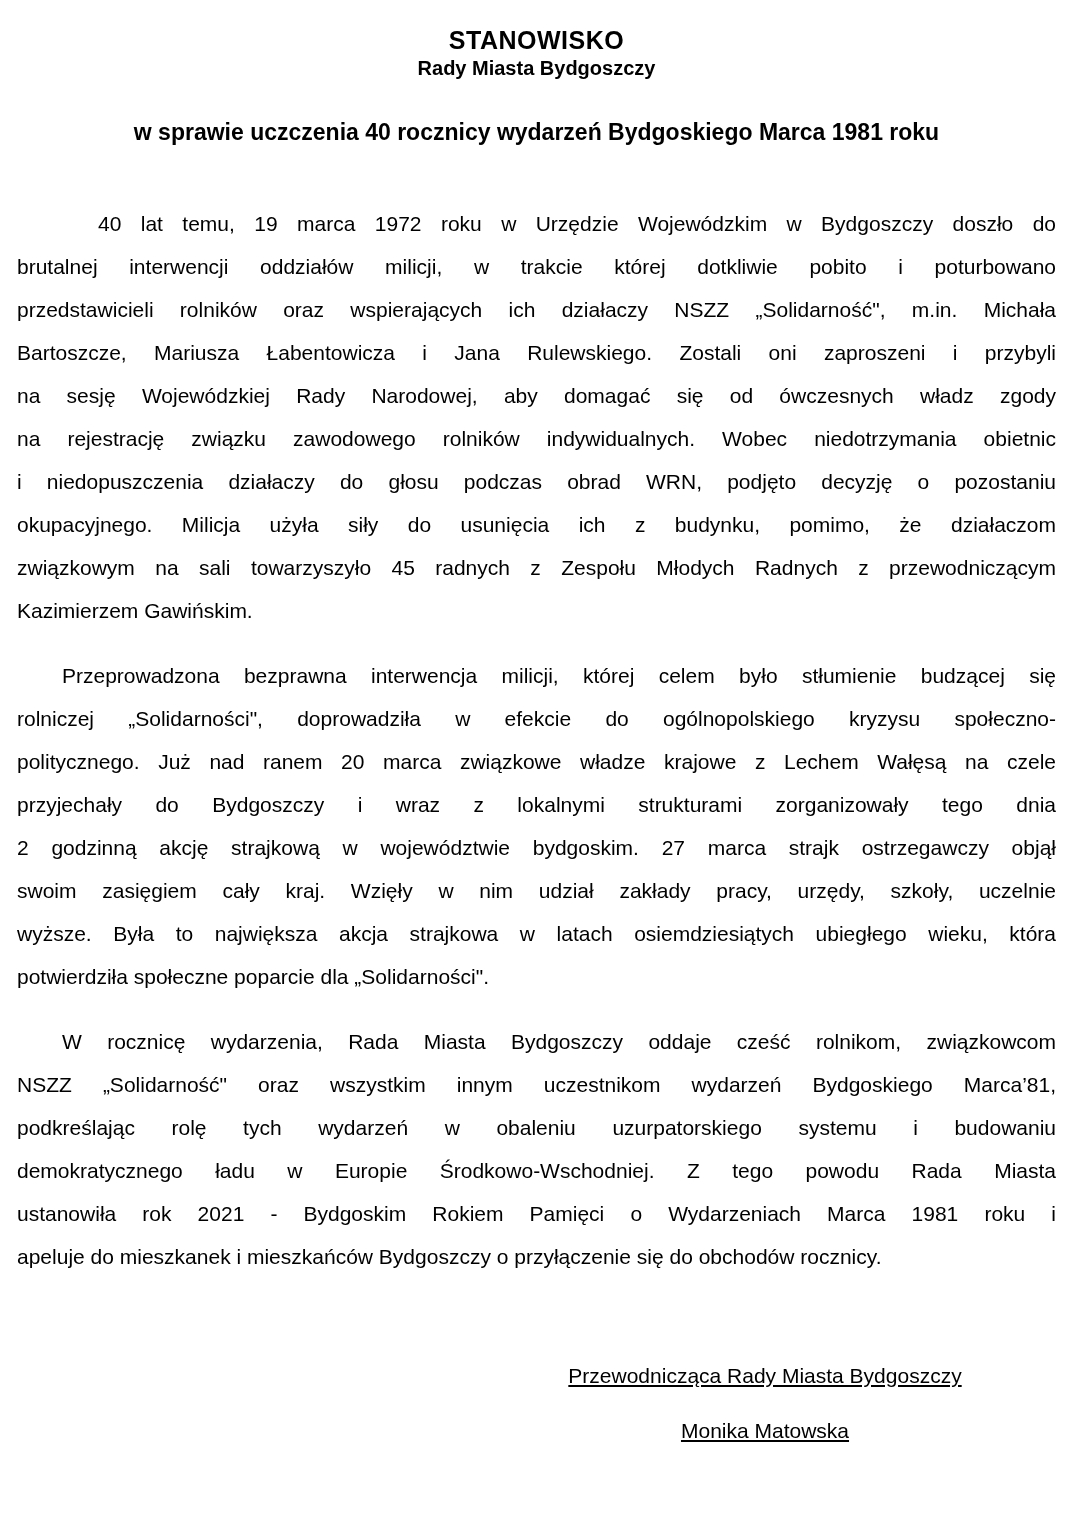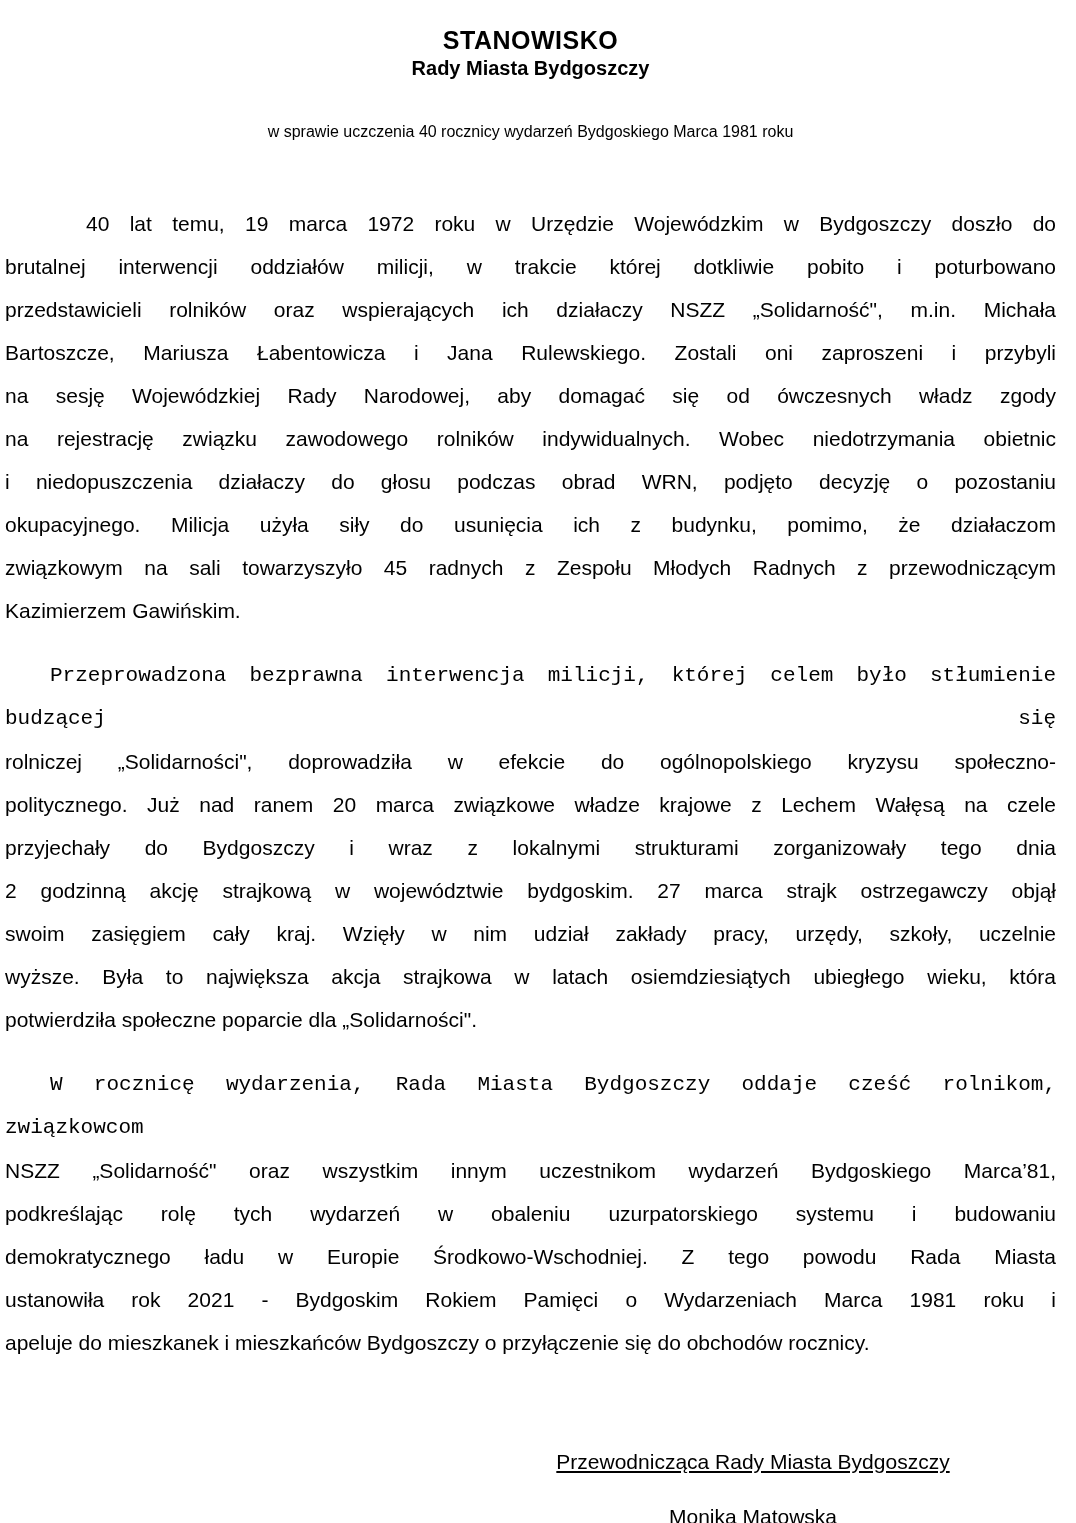--- a/index.html
+++ b/index.html
@@ -11,63 +11,63 @@
     width: 1076px;
     height: 1523px;
     overflow: hidden;
     color: #000000;
     font-family: "Liberation Sans", "DejaVu Sans", sans-serif;
   }
   .page {
     box-sizing: border-box;
     width: 1076px;
     height: 1523px;
-    padding: 26px 20px 0 5px;
+    padding: 26px 20px 0 17px;
     background: #ffffff;
   }
   
   .doc-header {
     text-align: center;
     font-weight: 700;
   }
   .title-main {
     font-size: 25px;
     line-height: 28px;
     letter-spacing: 0.5px;
   }
   .title-sub {
     font-size: 20px;
     line-height: 28px;
   }
   .subject-line {
     margin-top: 36px;
     text-align: center;
-    font-weight: 400;
-    font-size: 16px;
+    font-weight: 700;
+    font-size: 23px;
     line-height: 28px;
   }
   
   .doc-body {
     margin-top: 56px;
     font-size: 21px;
   }
   .para {
     margin: 0 0 22px 0;
   }
   .ln {
     line-height: 43px;
     text-align: justify;
     text-align-last: justify;
     white-space: normal;
   }
   .ln.last {
     text-align-last: left;
   }
   .ind-lg { text-indent: 81px; }
-  .ind-sm { text-indent: 45px; font-family: Liberation Mono, monospace; }
+  .ind-sm { text-indent: 45px; }
   
   .signature {
     margin-top: 70px;
     margin-left: 440px;
     width: 616px;
     text-align: center;
     font-size: 21px;
   }
   .sig-line {
     line-height: 55px;

